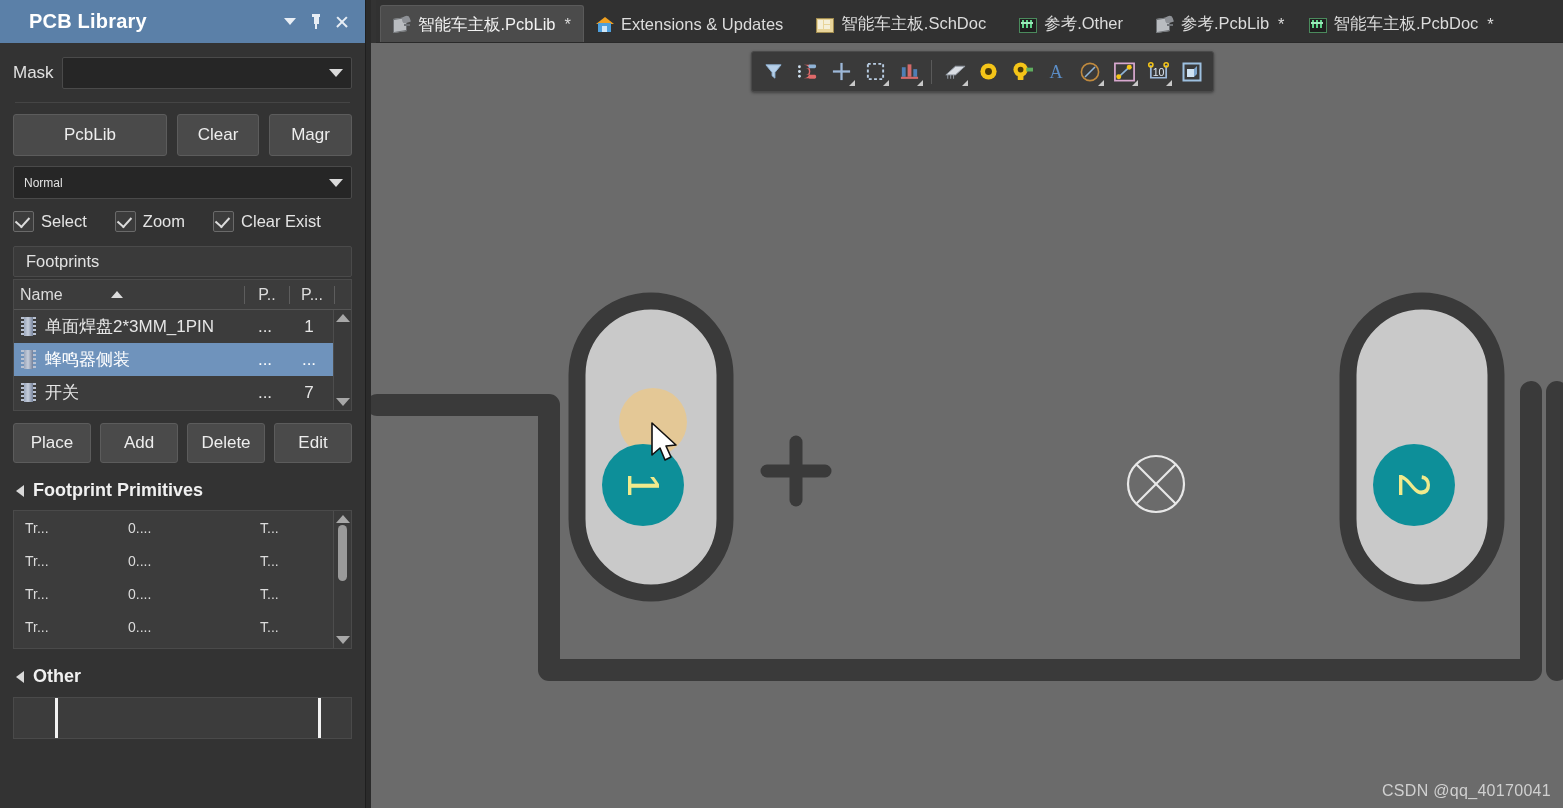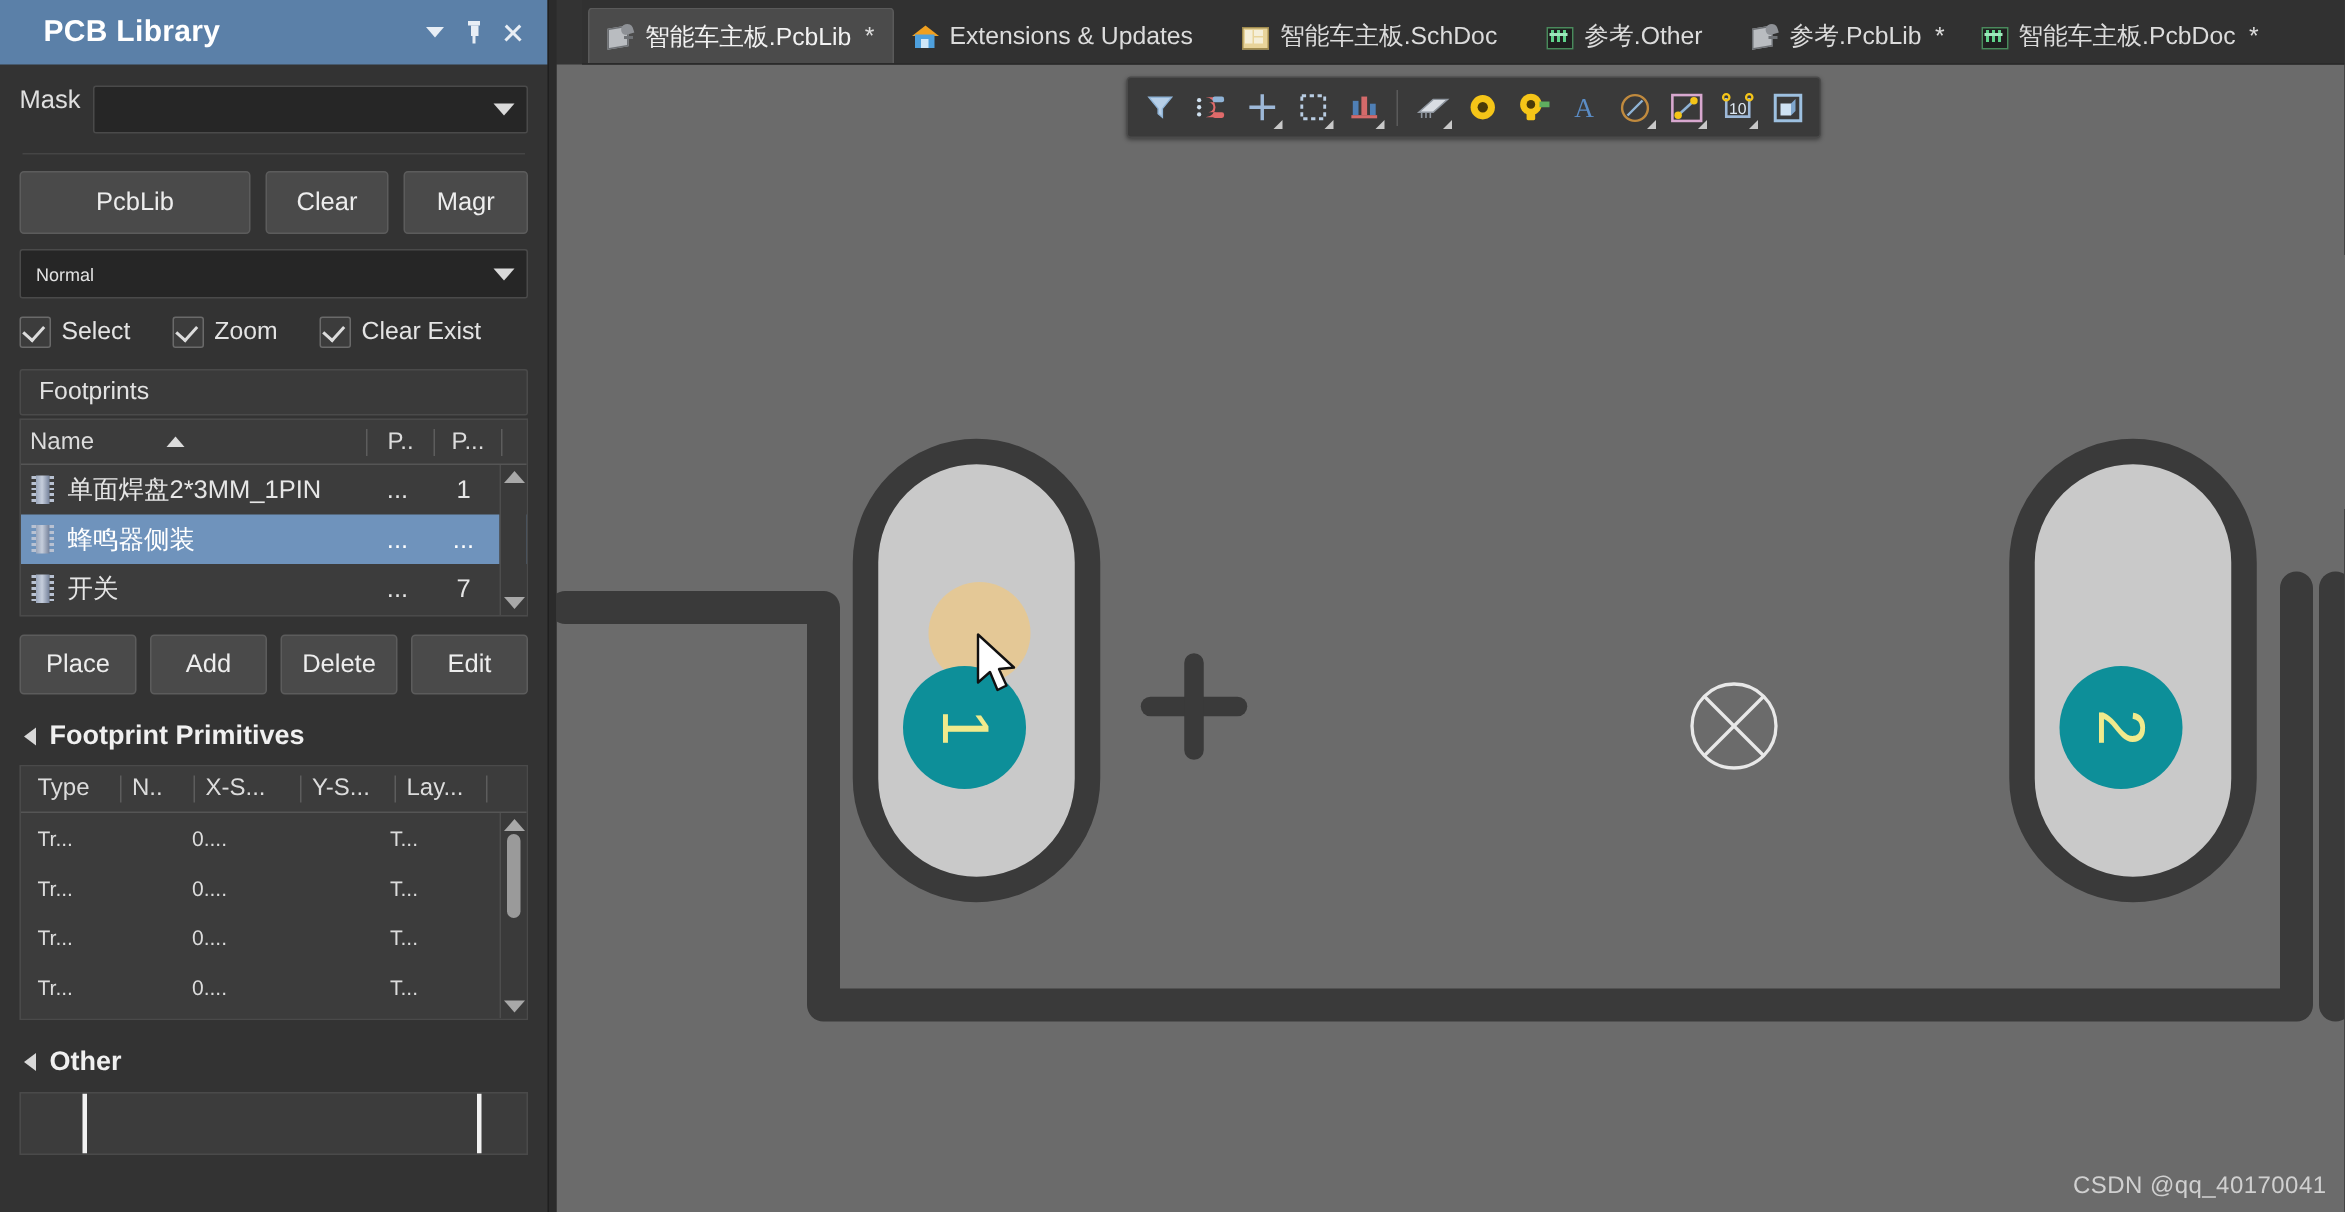--- a/index.html
+++ b/index.html
@@ -19,21 +19,21 @@
     position: absolute;
     inset: 0;
     display: flex;
     flex-direction: column;
     background: #333333;
   }
 
   
   .tabbar {
     position: absolute;
-    left: 388px;
+    left: 376px;
     top: 0;
     right: 0;
     height: 43px;
     background: #313131;
     border-bottom: 1px solid #2a2a2a;
     display: flex;
     align-items: flex-end;
     padding-left: 4px;
     box-sizing: border-box;
     overflow: hidden;
@@ -178,21 +178,21 @@
   .x-ic { position:relative; width:14px; height:14px; }
   .x-ic:before, .x-ic:after {
     content:""; position:absolute; left:0; top:6px; width:14px; height:2.3px;
     background:#e8eef5;
   }
   .x-ic:before { transform: rotate(45deg);} .x-ic:after { transform: rotate(-45deg);}
 
   .panel-body { padding: 0 13px; }
 
   .row-mask {
-    display: flex; align-items: flex-start; gap: 8px;
+    display: flex; align-items: center; gap: 8px;
     margin-top: 14px;
   }
   .lbl { font-size: 17px; color: #e0e0e0; }
   .combo {
     flex: 1; height: 32px;
     background: #262626; border: 1px solid #4a4a4a;
     border-radius: 2px;
     display: flex; align-items: center;
     padding: 0 8px 0 10px;
     box-sizing: border-box;
@@ -655,43 +655,20 @@
         <div class="btn2">Delete</div>
         <div class="btn2">Edit</div>
       </div>
 
       <div class="section-hdr">
         <i class="tri"></i>
         <span class="sl">Footprint Primitives</span>
       </div>
 
       <div class="tbl" style="margin-top:9px">
-        <div class="thead prim-thead">
-          <div class="pcol pc1">
-              <span>Type</span>
-            </div>
-          <div class="thdiv"></div>
-          <div class="pcol pc2">
-            <span>N..</span>
-            <i class="sortasc" style="margin-left:4px"></i>
-          </div>
-          <div class="thdiv"></div>
-          <div class="pcol pc3">
-              <span>X-S...</span>
-            </div>
-          <div class="thdiv"></div>
-          <div class="pcol pc4">
-              <span>Y-S...</span>
-            </div>
-          <div class="thdiv"></div>
-          <div class="pcol pc5">
-              <span>Lay...</span>
-            </div>
-          <div class="thdiv"></div>
-        </div>
         <div class="tbody" style="height:137px;overflow:hidden">
           <div class="prow">
             <span class="pc1">Tr...</span>
             <span class="pc2"></span>
             <span class="pc3">0....</span>
             <span class="pc4"></span>
             <span class="pc5">T...</span>
           </div>
           <div class="prow">
             <span class="pc1">Tr...</span>

